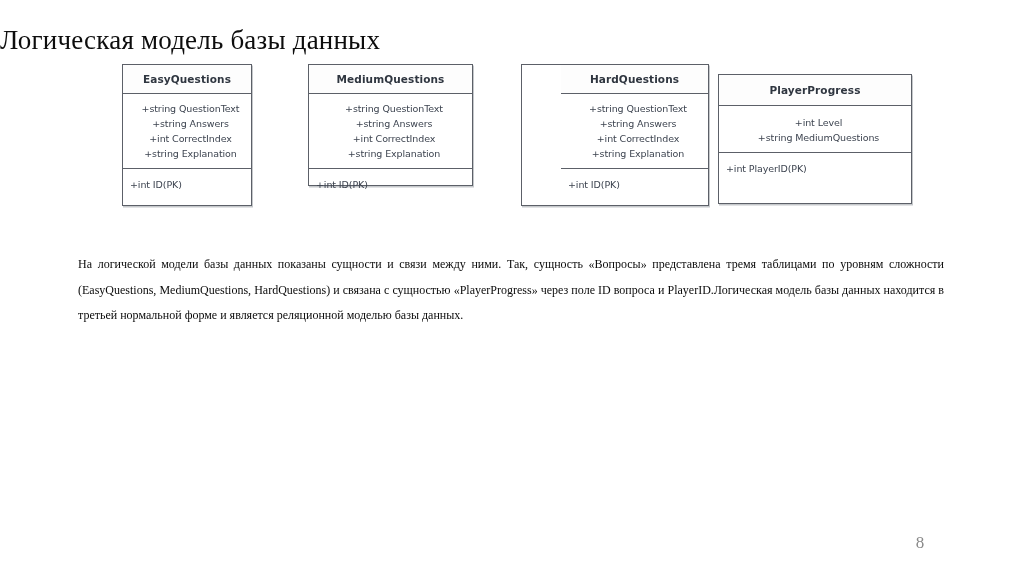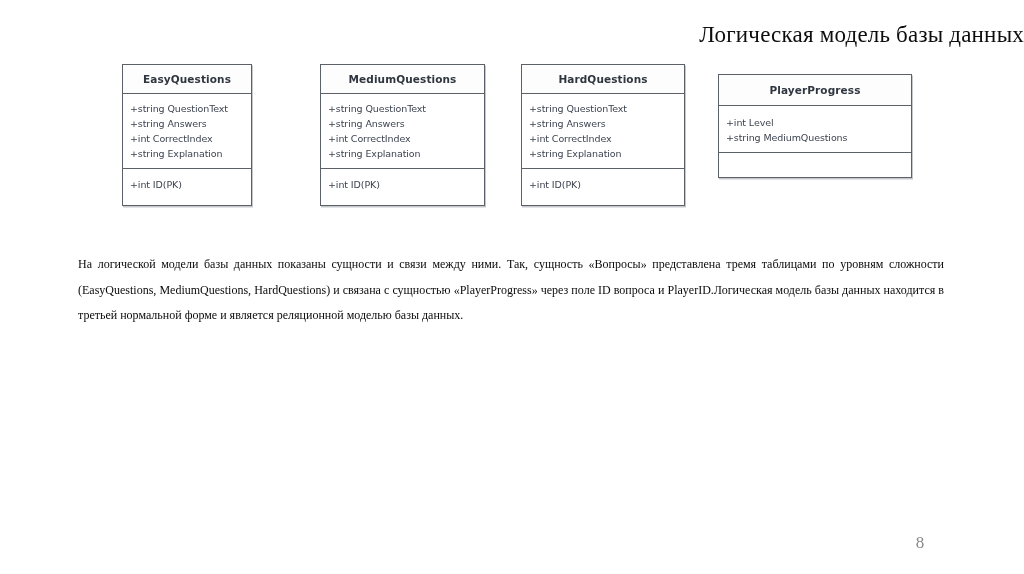--- a/index.html
+++ b/index.html
@@ -15,23 +15,23 @@
     font-family: "Liberation Serif", "DejaVu Serif", serif;
     color: #000000;
   }
 
   
   #slide-title {
     position: absolute;
     left: 0;
     top: 7px;
     width: 1024px;
-    text-align: right;
+    text-align: left;
     font-family: "Liberation Serif", "DejaVu Serif", serif;
-    font-size: 23px;
+    font-size: 27px;
     font-weight: normal;
     letter-spacing: 0.2px;
     color: #0d0d0d;
   }
 
   
   #uml-diagram {
     position: absolute;
     left: 0;
     top: 0;
@@ -60,41 +60,42 @@
     color: #2f3640;
     letter-spacing: 0.1px;
     overflow: hidden;
     white-space: nowrap;
   }
 
   .uml-attrs {
     box-sizing: border-box;
     padding: 7px 0 7px 7px;
     border-bottom: 1.6px solid #5c6068;
+    text-align: center;
   }
 
   .uml-keys {
     box-sizing: border-box;
     padding: 8px 0 8px 7px;
   }
 
   .uml-row {
     font-family: "DejaVu Sans", "Liberation Sans", sans-serif;
     font-size: 9.5px;
     line-height: 15px;
     color: #3d4450;
     white-space: nowrap;
     letter-spacing: -0.1px;
   }
 
   
   #class-easyquestions   { left: 122px; top: 64px;  width: 130px; height: 142px; }
-  #class-mediumquestions { left: 320px; top: 64px;  width: 165px; height: 142px; }
-  #class-hardquestions   { left: 521px; top: 64px;  width: 164px; height: 142px; }
-  #class-playerprogress  { left: 718px; top: 74px;  width: 194px; height: 104px; }
+  #class-mediumquestions { left: 308px; top: 64px;  width: 165px; height: 122px; }
+  #class-hardquestions   { left: 521px; top: 64px;  width: 188px; height: 142px; padding-left: 39px; }
+  #class-playerprogress  { left: 718px; top: 74px;  width: 194px; height: 130px; }
 
   #class-playerprogress .uml-header { height: 31px; line-height: 31px; }
   #class-playerprogress .uml-attrs  { padding-top: 9px; }
 
   
   #body-paragraph {
     position: absolute;
     left: 78px;
     top: 240px;
     width: 866px;
@@ -163,19 +164,22 @@
       <div class="uml-row">+int ID(PK)</div>
     </div>
   </div>
 
   <div class="uml-class" id="class-playerprogress">
     <div class="uml-header">PlayerProgress</div>
     <div class="uml-attrs">
       <div class="uml-row">+int Level</div>
       <div class="uml-row">+string MediumQuestions</div>
     </div>
+    <div class="uml-keys">
+      <div class="uml-row">+int PlayerID(PK)</div>
+    </div>
   </div>
 
 </div>
 
 <p id="body-paragraph">На логической модели базы данных показаны сущности и связи между ними. Так, сущность «Вопросы» представлена тремя таблицами по уровням сложности (EasyQuestions, MediumQuestions, HardQuestions) и связана с сущностью «PlayerProgress» через поле ID вопроса и PlayerID.Логическая модель базы данных находится в третьей нормальной форме и является реляционной моделью базы данных.</p>
 
 <div id="page-number">8</div>
 
 </body></html>

